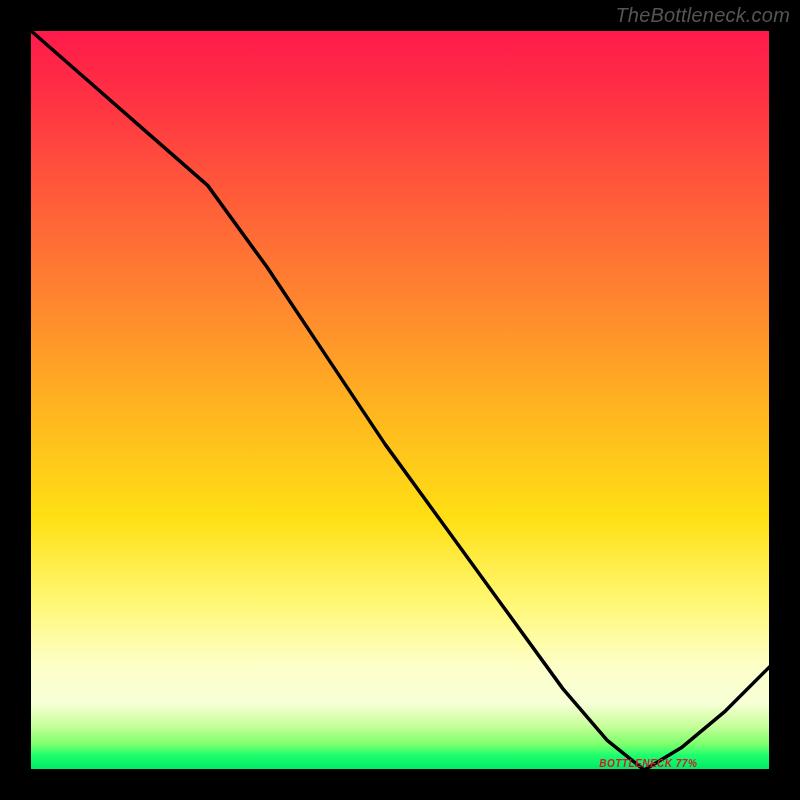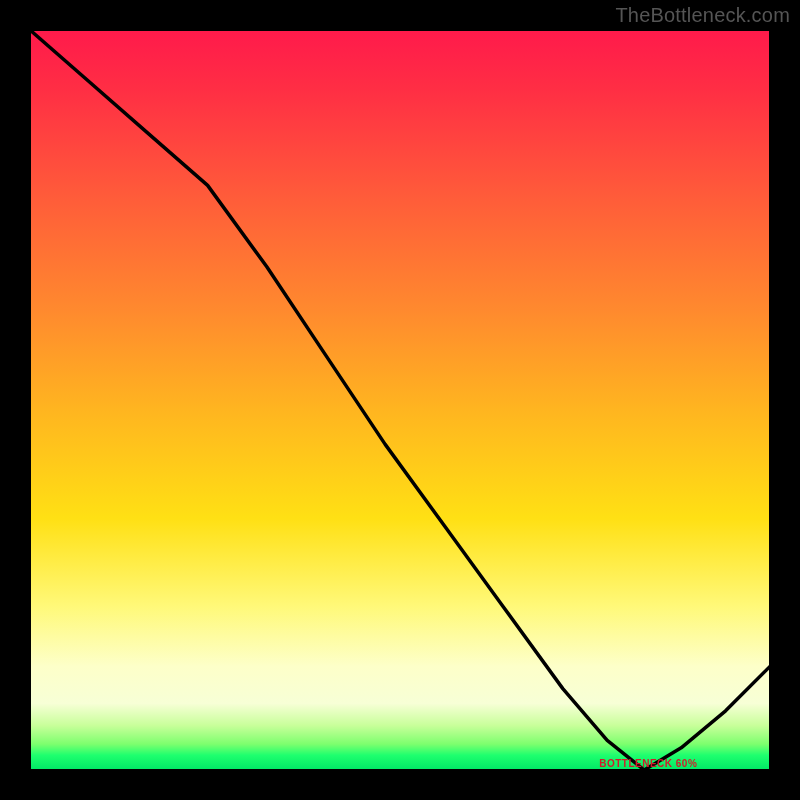--- a/index.html
+++ b/index.html
@@ -9,20 +9,21 @@
     height: 800px;
     background: #000;
     font-family: Arial, Helvetica, sans-serif;
     overflow: hidden;
   }
   .stage {
     position: relative;
     width: 800px;
     height: 800px;
     background: #000;
+    font-style: italic;
   }
   .watermark {
     position: absolute;
     top: 4px;
     right: 10px;
     color: #555;
     font-size: 20px;
     font-weight: 500;
     letter-spacing: 0.2px;
     user-select: none;
@@ -86,15 +87,15 @@
 <div class="stage">
 
   <div class="watermark">TheBottleneck.com</div>
 
   <div class="plot"></div>
 
   <svg class="line-layer" viewBox="0 0 740 740" preserveAspectRatio="none">
     <path id="curve-path" class="curve" d="M 0.0 0.0 L 59.2 51.8 L 118.4 103.6 L 177.6 155.4 L 236.8 236.8 L 296.0 325.6 L 355.2 414.4 L 414.4 495.8 L 473.6 577.2 L 532.8 658.6 L 577.2 710.4 L 614.2 740.0 L 651.2 717.8 L 695.6 680.8 L 740.0 636.4"></path>
   </svg>
 
-  <div id="bottom-label" class="bottom-label" style="left: 599.2px; top: 758px;">BOTTLENECK 60%</div>
+  <div id="bottom-label" class="bottom-label" style="left: 599.2px; top: 758px;">BOTTLENECK 77%</div>
 
 </div>
 
 </body></html>

